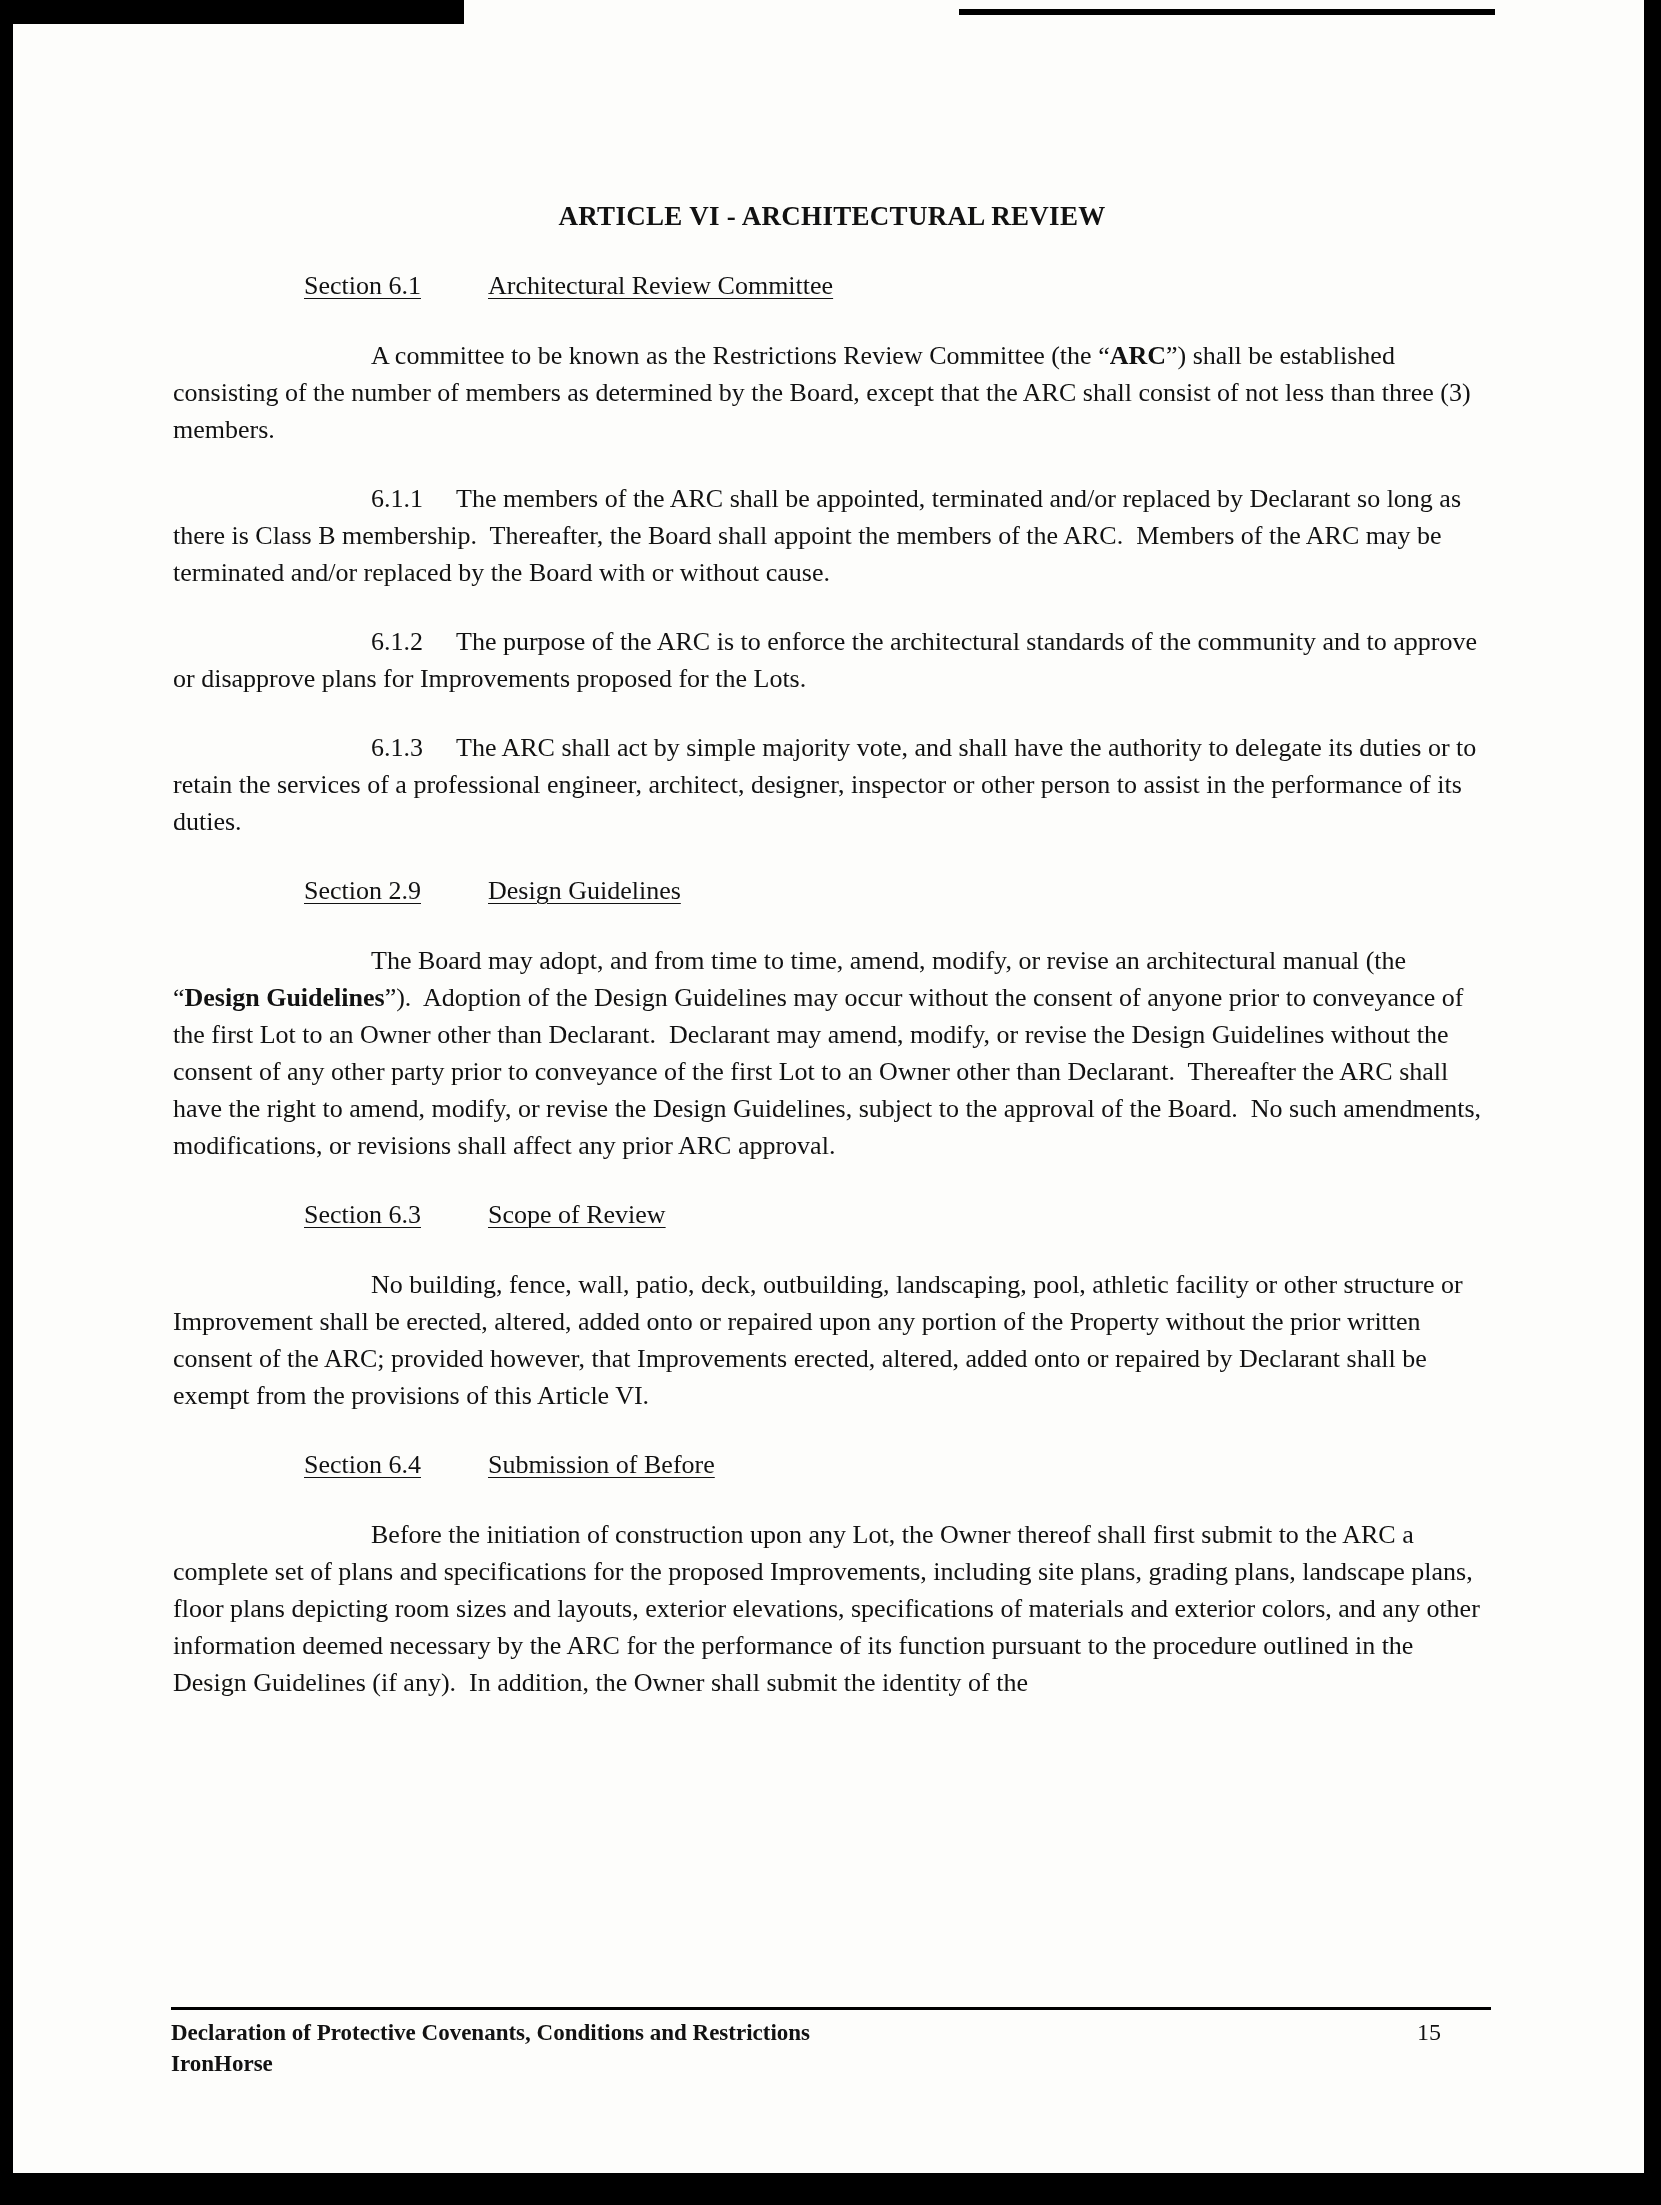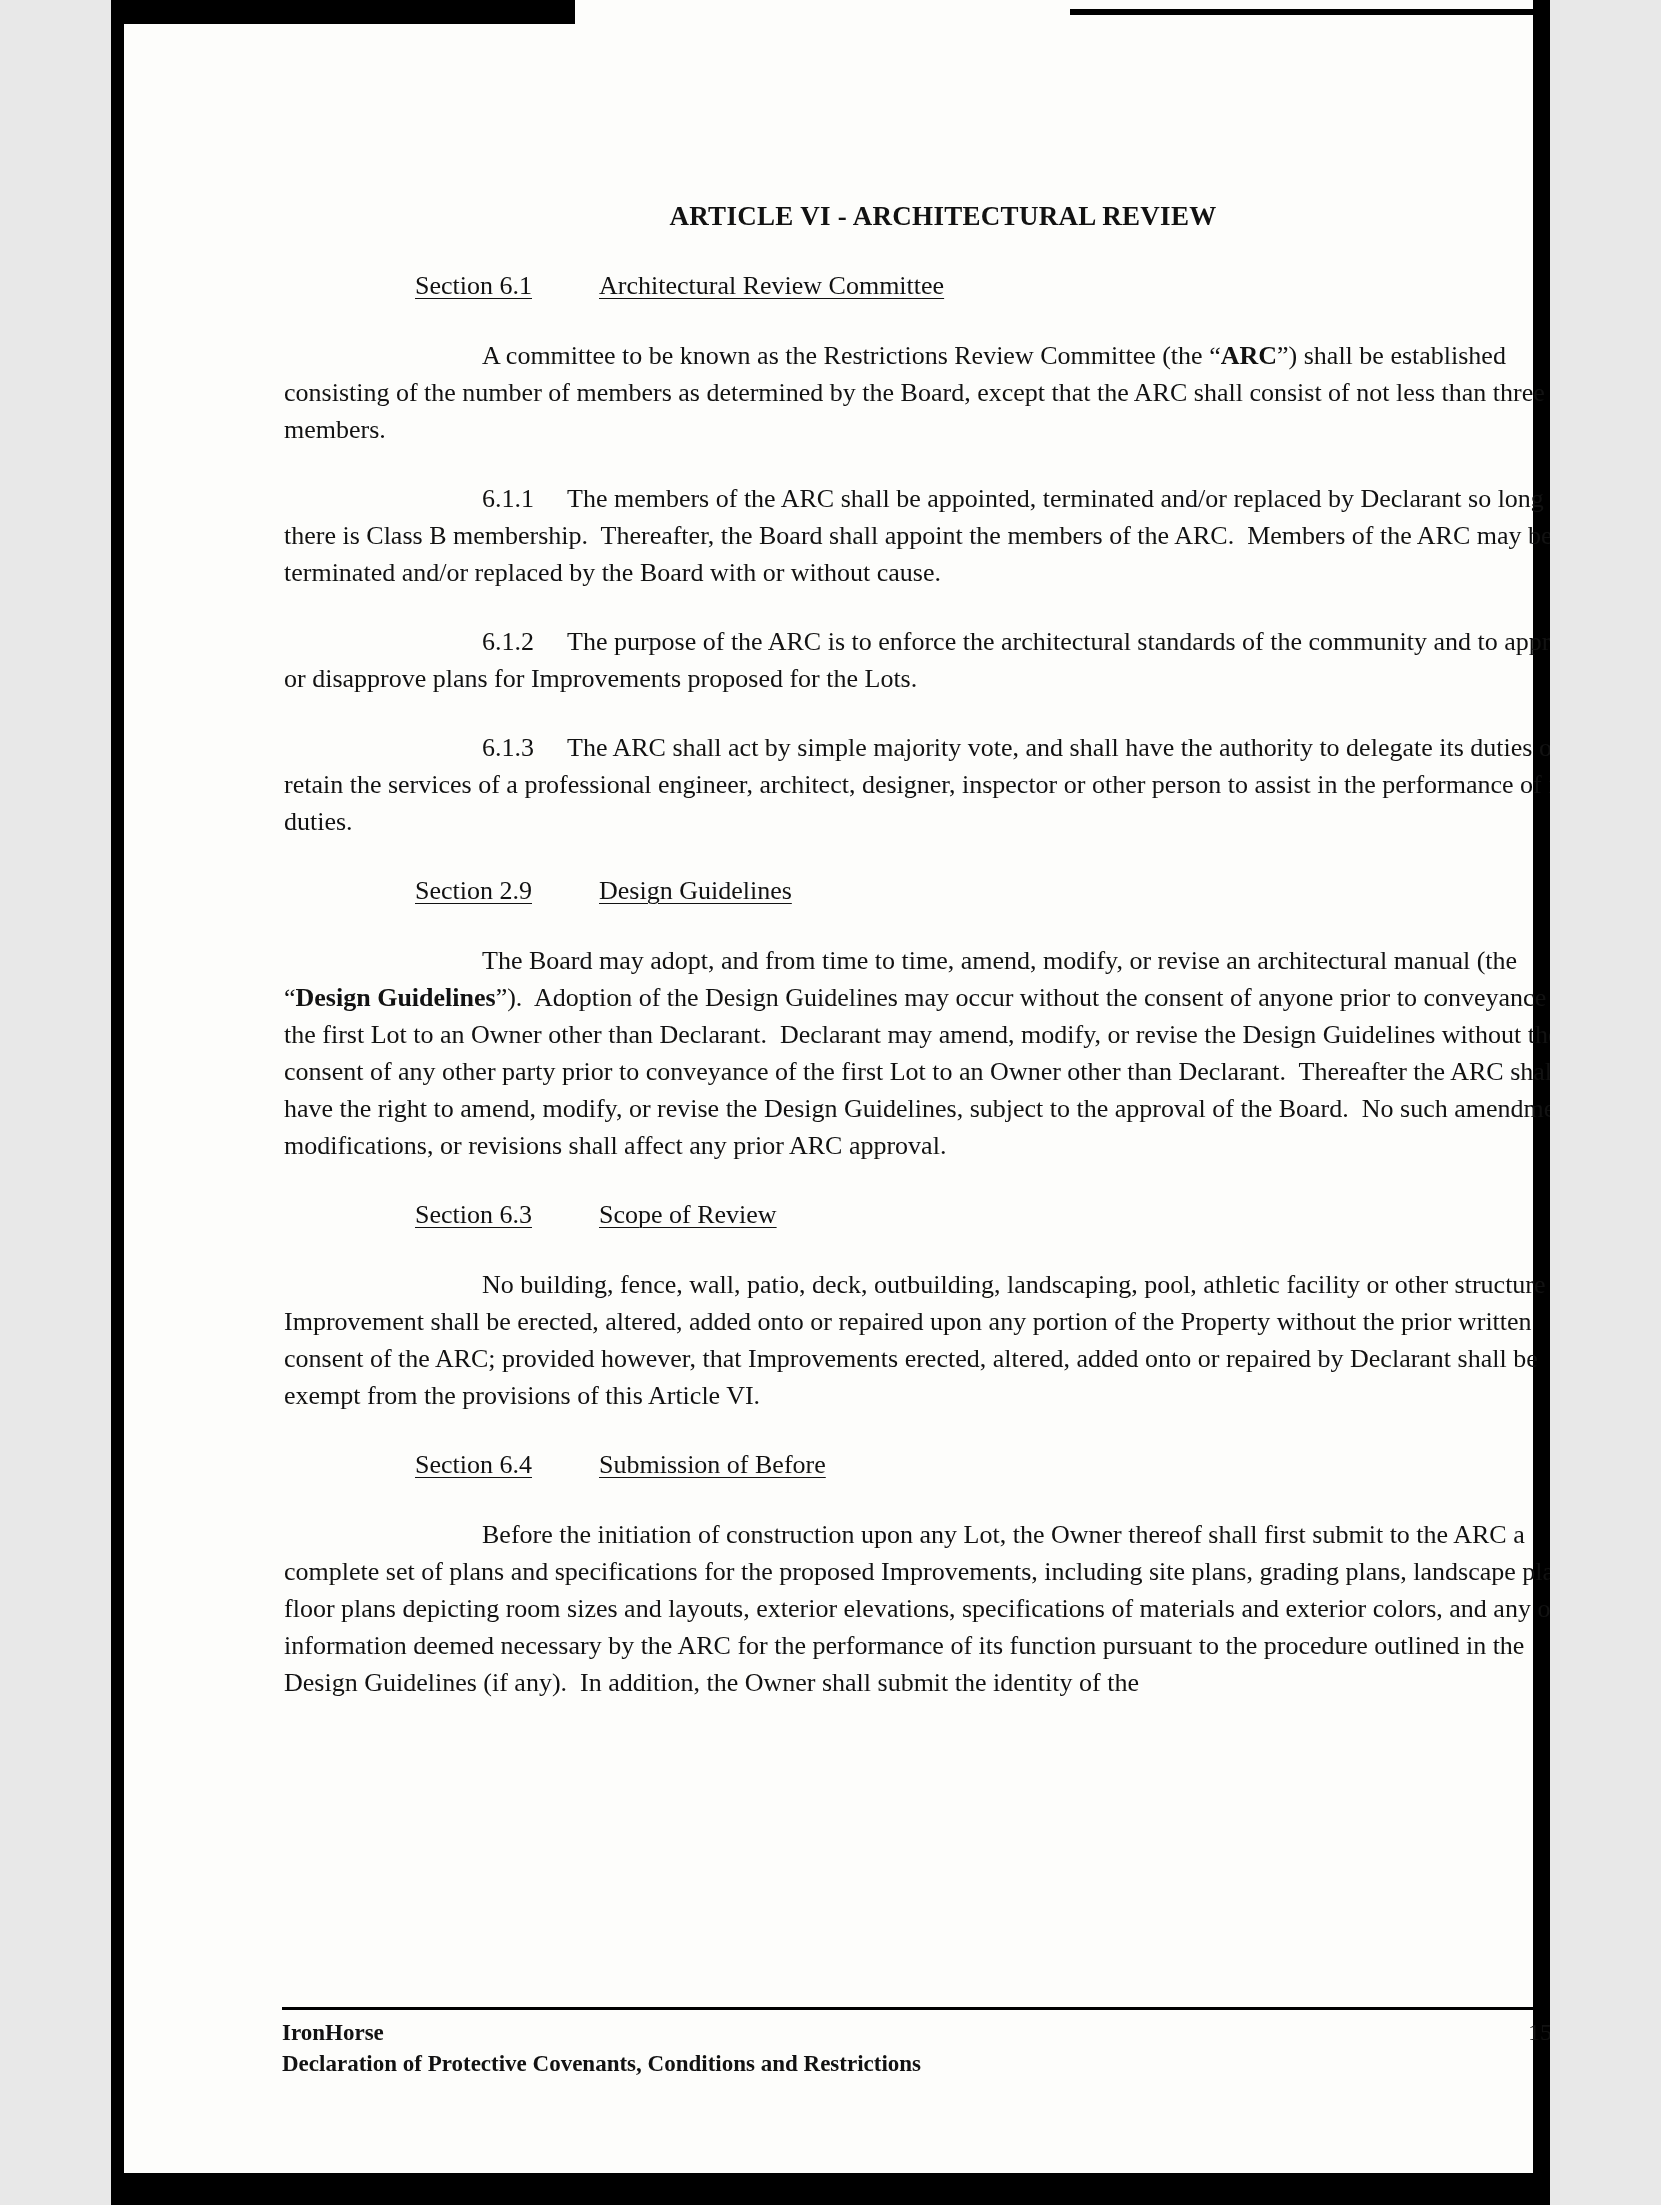--- a/index.html
+++ b/index.html
@@ -2,21 +2,21 @@
 <html style="font-size:10.7px"><head>
 <meta charset="utf-8">
 <style>
   html, body {
     margin: 0;
     padding: 0;
     background: #e8e8e8;
   }
   .page {
     position: relative;
-    width: 1439px;
+    width: 1661px;
     height: 2205px;
     background: #fdfdfb;
     color: #121212;
     font-family: "Liberation Serif", "DejaVu Serif", serif;
     overflow: hidden;
     margin: 0 auto;
   }
   
   .artifact { position: absolute; background: #000; }
   .left-edge   { left: 0; top: 0; width: 13.4px; height: 2205px; }
@@ -112,21 +112,21 @@
         <div class="sec-heading"><span class="sec-label">Section 6.3</span><span class="sec-title">Scope of Review</span></div>
         <p class="para"><span>No building, fence, wall, patio, deck, outbuilding, landscaping, pool, athletic facility or other structure or Improvement shall be erected, altered, added onto or repaired upon any portion of the Property without the prior written consent of the ARC; provided however, that Improvements erected, altered, added onto or repaired by Declarant shall be exempt from the provisions of this Article VI.</span></p>
         <div class="sec-heading"><span class="sec-label">Section 6.4</span><span class="sec-title">Submission of Before</span></div>
         <p class="para"><span>Before the initiation of construction upon any Lot, the Owner thereof shall first submit to the ARC a complete set of plans and specifications for the proposed Improvements, including site plans, grading plans, landscape plans, floor plans depicting room sizes and layouts, exterior elevations, specifications of materials and exterior colors, and any other information deemed necessary by the ARC for the performance of its function pursuant to the procedure outlined in the Design Guidelines (if any).  In addition, the Owner shall submit the identity of the</span></p>
       </div>
   </div>
 
   <div class="footer">
     <div class="footer-row">
       <div class="footer-left">
+        <div>Declaration of Protective Covenants, Conditions and Restrictions</div>
         <div>IronHorse</div>
-        <div>Declaration of Protective Covenants, Conditions and Restrictions</div>
       </div>
       <div class="footer-page-num">15</div>
     </div>
   </div>
 
 </div>
 
 
 </body></html>

